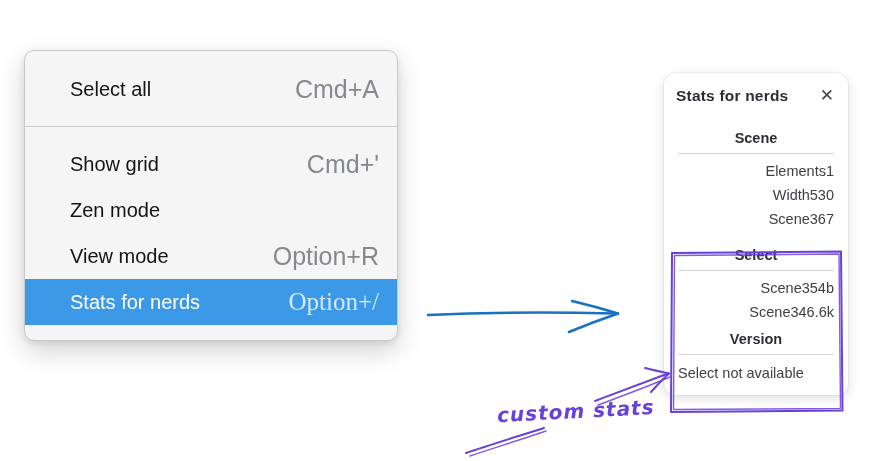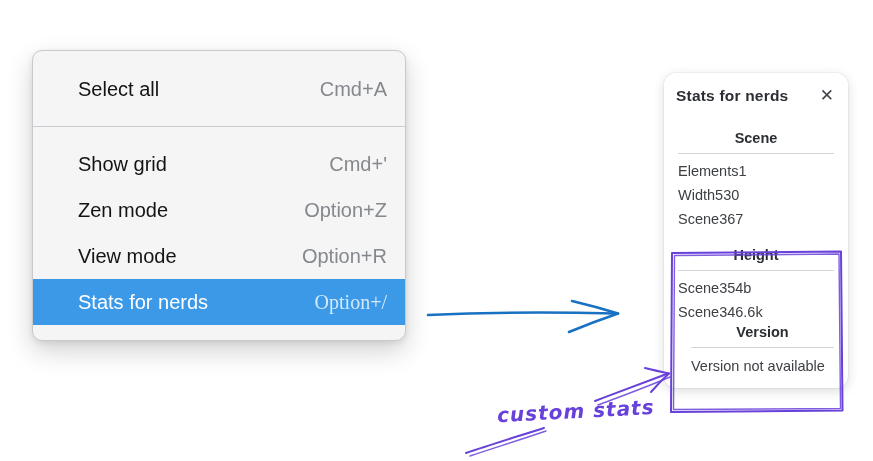--- a/index.html
+++ b/index.html
@@ -10,59 +10,59 @@
   html,body{margin:0;padding:0;background:#ffffff;}
   body{
     width:873px;height:461px;overflow:hidden;position:relative;
     font-family:"Liberation Sans",sans-serif;
     -webkit-font-smoothing:antialiased;
   }
   .canvas{position:absolute;inset:0;background:#ffffff;}
 
   
   .context-menu{
-    position:absolute;left:32px;top:50px;width:374px;box-sizing:border-box;
+    position:absolute;left:24px;top:50px;width:374px;box-sizing:border-box;
     background:#f5f5f6;border:1px solid #c7cacd;border-radius:10px;
     box-shadow:0 10px 26px rgba(0,0,0,.18), 0 2px 6px rgba(0,0,0,.08);
     padding:15px 0;
   }
   .menu-item{
     height:46px;display:flex;align-items:center;justify-content:space-between;
     padding:0 18px 0 45px;font-size:20px;color:#141414;cursor:default;
   }
   .menu-item .label{color:inherit;}
-  .menu-item .shortcut{color:#85888c;font-size:20px;}
+  .menu-item .shortcut{color:#85888c;font-size:25px;}
   .menu-item.selected{background:var(--hl);color:#ffffff;}
   .menu-item.selected .shortcut{color:rgba(255,255,255,.78);font-family:Liberation Serif, serif;}
   .menu-separator{height:1px;background:#c9ccd0;margin:14px 0;}
 
   
   .stats-panel{
     position:absolute;left:664px;top:73px;width:184px;box-sizing:border-box;
     background:#ffffff;border-radius:12px;
     box-shadow:0 3px 12px rgba(0,0,0,.14), 0 0 0 1px rgba(0,0,0,.04);
     padding:12px 12px 13px;color:#3d4045;
   }
   .stats-header{display:flex;align-items:center;justify-content:space-between;}
   .stats-title{font-size:15.5px;font-weight:bold;color:#2b2e33;letter-spacing:.2px;}
   .stats-close{
     border:none;background:none;font-size:17px;line-height:1;color:#44484d;
     cursor:pointer;padding:2px;font-weight:normal;
   }
   .stats-section{margin-top:6px;}
   .stats-section[data-name="stats-section-scene"]{margin-top:24px;}
   .stats-section[data-name="stats-section-storage"]{margin-top:16px;}
-  .stats-section[data-name="stats-section-version"]{margin-top:0;padding-left:13px;}
+  .stats-section[data-name="stats-section-version"]{margin-top:7px;}
   .section-heading{
     text-align:center;font-weight:bold;font-size:14.5px;color:#2b2e33;
     padding-bottom:7px;
   }
   .section-divider{height:1px;background:#d3d7db;margin:0 2px 5px;}
   .stats-row{
-    display:flex;align-items:center;justify-content:flex-start;
+    display:flex;align-items:center;justify-content:flex-end;
     font-size:14.5px;color:#3d4045;padding:4px 2px;
   }
   .stats-row .value{text-align:right;}
   .section-note{font-size:14.5px;color:#3d4045;padding:5px 2px 1px;}
 
   
   .annotations{position:absolute;left:0;top:0;pointer-events:none;}
   .annotations path{fill:none;stroke-linecap:round;stroke-linejoin:round;}
   .blue-stroke{stroke:var(--blue);stroke-width:2.6;}
   .violet-stroke{stroke:var(--violet);stroke-width:2;}
@@ -84,21 +84,20 @@
         <span class="label" data-name="menu-item-label">Select all</span>
         <span class="shortcut" data-name="menu-item-shortcut">Cmd+A</span>
       </div>
       <div class="menu-separator" data-name="menu-separator"></div>
       <div class="menu-item" data-name="menu-item-show-grid">
         <span class="label" data-name="menu-item-label">Show grid</span>
         <span class="shortcut" data-name="menu-item-shortcut">Cmd+'</span>
       </div>
       <div class="menu-item" data-name="menu-item-zen-mode">
         <span class="label" data-name="menu-item-label">Zen mode</span>
-        <span class="shortcut" data-name="menu-item-shortcut">Option+Z</span>
       </div>
       <div class="menu-item" data-name="menu-item-view-mode">
         <span class="label" data-name="menu-item-label">View mode</span>
         <span class="shortcut" data-name="menu-item-shortcut">Option+R</span>
       </div>
       <div class="menu-item selected" data-name="menu-item-stats-for-nerds">
         <span class="label" data-name="menu-item-label">Stats for nerds</span>
         <span class="shortcut" data-name="menu-item-shortcut">Option+/</span>
       </div>
     </div>
@@ -119,35 +118,35 @@
           <div class="stats-row" data-name="stats-row-width">
             <span class="label" data-name="stat-label">Width</span>
             <span class="value" data-name="stat-value">530</span>
           </div>
           <div class="stats-row" data-name="stats-row-height">
             <span class="label" data-name="stat-label">Scene</span>
             <span class="value" data-name="stat-value">367</span>
           </div>
         </div>
         <div class="stats-section" data-name="stats-section-storage">
-          <div class="section-heading" data-name="section-heading">Height</div>
+          <div class="section-heading" data-name="section-heading">Select</div>
           <div class="section-divider" data-name="section-divider"></div>
           <div class="stats-row" data-name="stats-row-scene">
             <span class="label" data-name="stat-label">Scene</span>
             <span class="value" data-name="stat-value">354b</span>
           </div>
           <div class="stats-row" data-name="stats-row-total">
             <span class="label" data-name="stat-label">Scene</span>
             <span class="value" data-name="stat-value">346.6k</span>
           </div>
         </div>
         <div class="stats-section" data-name="stats-section-version">
           <div class="section-heading" data-name="section-heading">Version</div>
           <div class="section-divider" data-name="section-divider"></div>
-          <div class="section-note" data-name="section-note">Version not available</div>
+          <div class="section-note" data-name="section-note">Select not available</div>
         </div>
       </div>
   </div>
 
   <svg class="annotations" width="873" height="461" viewBox="0 0 873 461" data-name="annotation-layer">
 
     <g data-name="blue-arrow">
       <path class="blue-stroke" d="M428 315 C 482 312.5, 556 312, 615 313.5"></path>
       <path class="blue-stroke" d="M572 301 C 589 305, 605 309.5, 618 313.5"></path>
       <path class="blue-stroke" d="M618 313.5 C 602 319, 586 325, 569 332"></path>

